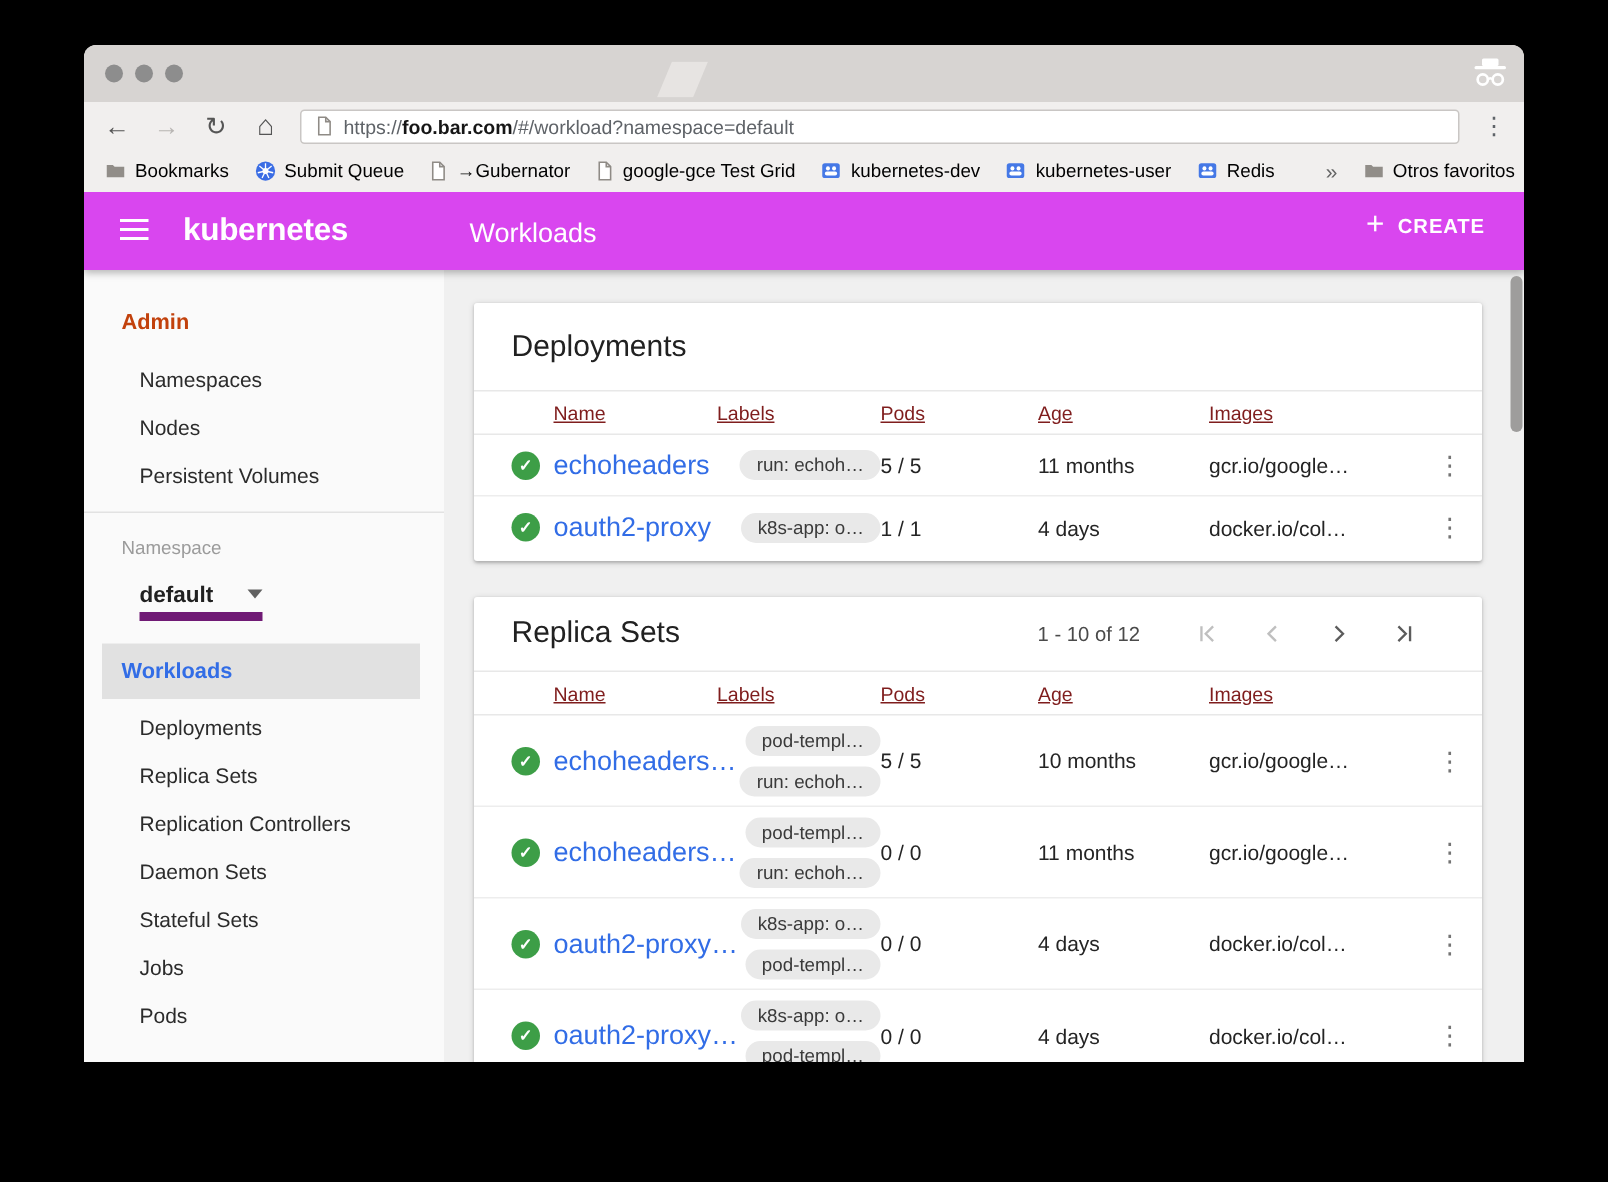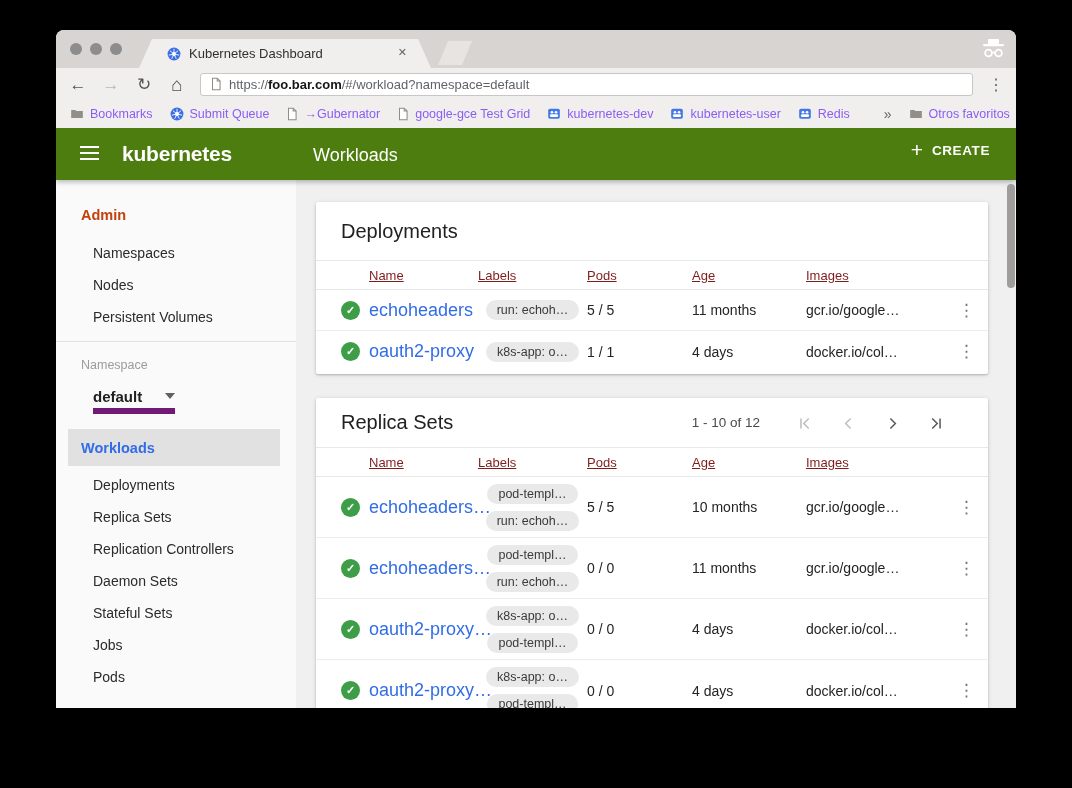--- a/index.html
+++ b/index.html
@@ -42,29 +42,29 @@
   .urlbar {
     flex:1; height:23px; background:#fff; border:1px solid #c9c6c4; border-radius:3px;
     display:flex; align-items:center; padding:0 9px; gap:7px; overflow:hidden;
   }
   .url-text { font-size:13px; color:#5f6368; white-space:nowrap; }
   .url-host { color:#161616; font-weight:700; }
   .menu-dots { font-size:16px; color:#5f6368; padding:0 2px; }
 
   
   .bookmarks { height:28px; background:#f1efee; display:flex; align-items:center; padding:0 14px; gap:17px; }
-  .bm { display:flex; align-items:flex-start; gap:6px; font-size:12.5px; color:#8b5cf6; white-space:nowrap; }
+  .bm { display:flex; align-items:flex-start; gap:6px; font-size:12.5px; color:#000000; white-space:nowrap; }
   .bm-spacer { flex:1; }
   .bm-chevrons { font-size:14px; color:#666; }
 
   
   .page { position:relative; height:580px; background:#f0f0f0; overflow:hidden; }
 
   
-  .app-header { position:relative; height:52px; background:#4d7c0f; box-shadow:0 2px 5px rgba(0,0,0,.28); z-index:3; }
+  .app-header { position:relative; height:52px; background:#d946ef; box-shadow:0 2px 5px rgba(0,0,0,.28); z-index:3; }
   .hamburger { position:absolute; left:24px; top:18px; width:19px; cursor:pointer; }
   .hamburger div { height:2px; background:#fff; margin-bottom:4px; }
   .logo { position:absolute; left:66px; top:14px; font-size:21px; font-weight:700; color:#fff; letter-spacing:-0.2px; }
   .page-title { position:absolute; left:257px; top:17px; font-size:18px; color:#fff; }
   .create-btn { position:absolute; right:26px; top:13px; display:flex; align-items:center; gap:9px; color:#fff; cursor:pointer; }
   .create-plus { font-size:21px; font-weight:300; line-height:1; margin-top:-2px; }
   .create-label { font-size:13.5px; font-weight:600; letter-spacing:.6px; }
 
   
   .app-body { display:flex; height:528px; overflow:hidden; }
@@ -105,57 +105,40 @@
   .drow  { border-bottom:1px solid #ededed; }
   .card-deployments .drow { height:41px; }
   .card-replicasets .drow { height:61px; }
   .drow:last-child { border-bottom:none; }
 
   .check {
     width:19px; height:19px; border-radius:50%; background:#3d9e47;
     color:#fff; font-size:11px; font-weight:700; display:flex; align-items:center; justify-content:center;
   }
   .c-name a { font-size:18px; color:#326de6; text-decoration:none; white-space:nowrap; }
-  .c-chips { display:flex; flex-direction:column; align-items:center; gap:7px; }
+  .c-chips { display:flex; flex-direction:column; align-items:flex-end; gap:7px; }
   .chip { background:#e9e9e9; border-radius:11px; padding:3px 11px; font-size:12.5px; color:#3a3a3a; white-space:nowrap; }
   .c-text { font-size:14px; color:#242424; white-space:nowrap; }
   .c-menu { font-size:17px; color:#747474; text-align:center; cursor:pointer; letter-spacing:1px; }
 
   
   .scroll-thumb { position:absolute; right:1px; top:56px; width:8px; height:104px; background:#9e9d9c; border-radius:4px; z-index:5; }
 
   .icon14 { width:14px; height:14px; display:block; }
   .icon12 { width:12px; height:14px; display:block; }
 </style>
 </head>
 <body>
 
 <div class="window">
 
   <div class="titlebar">
     <div class="traffic t1"></div>
     <div class="traffic t2"></div>
     <div class="traffic t3"></div>
-    <div class="tab">
-      <svg class="icon14" viewBox="0 0 24 24">
-        <circle cx="12" cy="12" r="11" fill="#3b6de4"></circle>
-        <g stroke="#fff" stroke-width="1.5">
-          <line x1="12" y1="12" x2="12" y2="3"></line>
-            <line x1="12" y1="12" x2="19" y2="6.4"></line>
-          <line x1="12" y1="12" x2="20.8" y2="14"></line>
-            <line x1="12" y1="12" x2="15.9" y2="20.1"></line>
-          <line x1="12" y1="12" x2="8.1" y2="20.1"></line>
-            <line x1="12" y1="12" x2="3.2" y2="14"></line>
-          <line x1="12" y1="12" x2="5" y2="6.4"></line>
-        </g>
-        <circle cx="12" cy="12" r="3.4" fill="#fff"></circle>
-      </svg>
-      <span class="tab-title">Kubernetes Dashboard</span>
-      <span class="tab-close">✕</span>
-    </div>
     <div class="newtab"></div>
     <svg class="incognito" width="27" height="21" viewBox="0 0 27 21">
       <rect x="8" y="1" width="11" height="5" rx="1" fill="#fff"></rect>
       <rect x="3" y="6" width="21" height="2.2" rx="1.1" fill="#fff"></rect>
       <circle cx="8.5" cy="15" r="3.4" fill="none" stroke="#fff" stroke-width="1.8"></circle>
       <circle cx="18.5" cy="15" r="3.4" fill="none" stroke="#fff" stroke-width="1.8"></circle>
       <path d="M12 15q1.5-1.6 3 0" fill="none" stroke="#fff" stroke-width="1.6"></path>
     </svg>
   </div>
 

